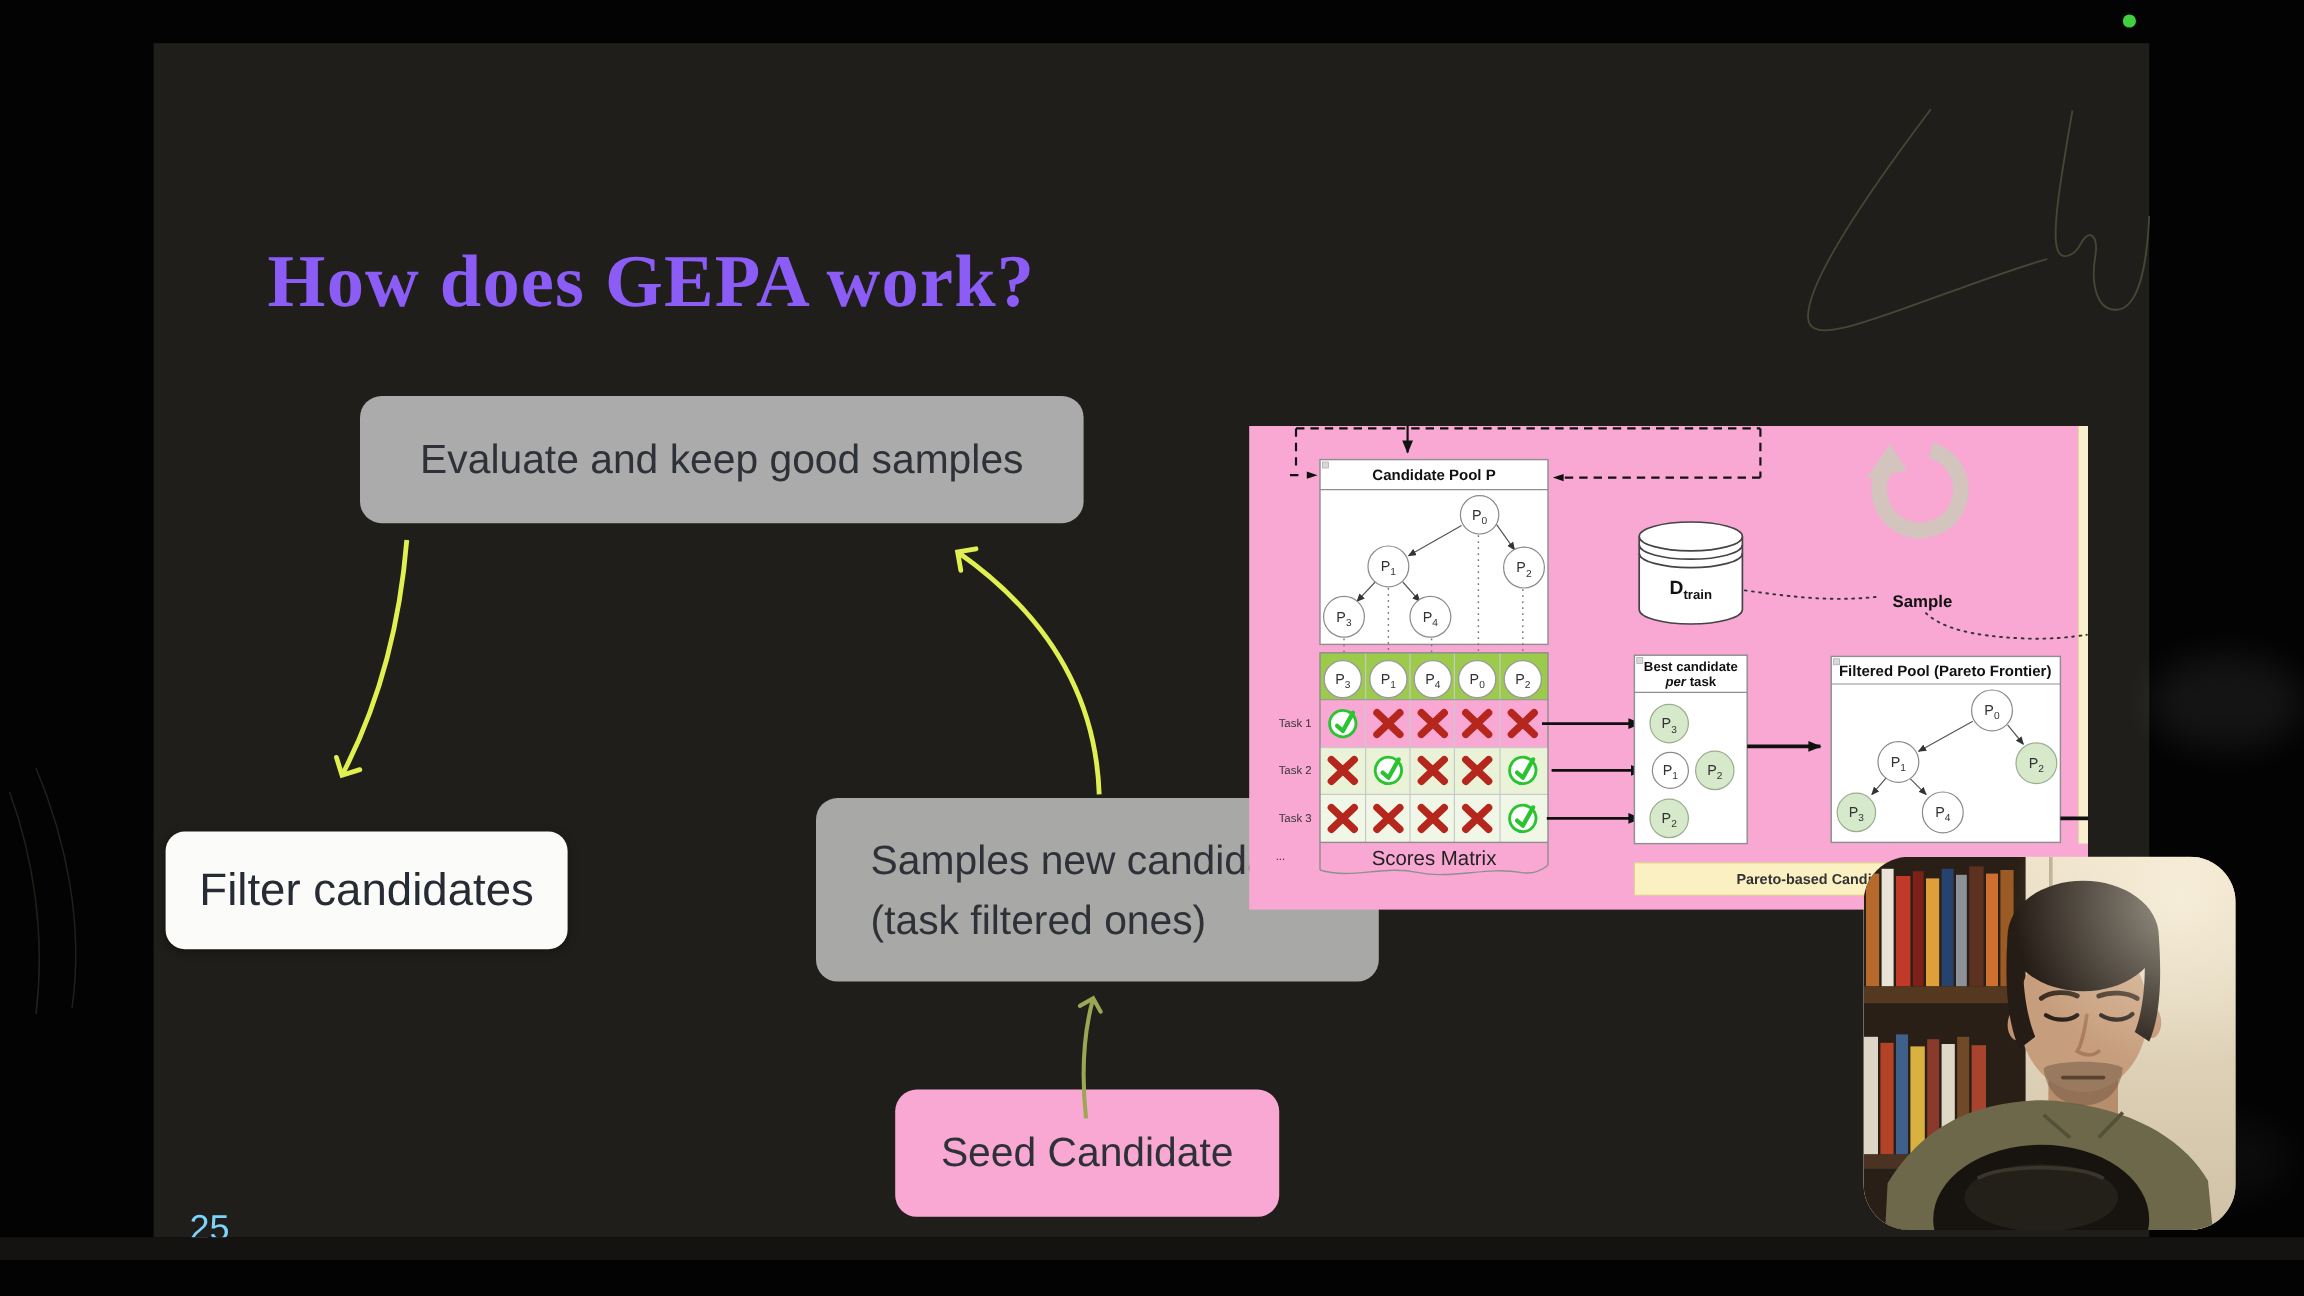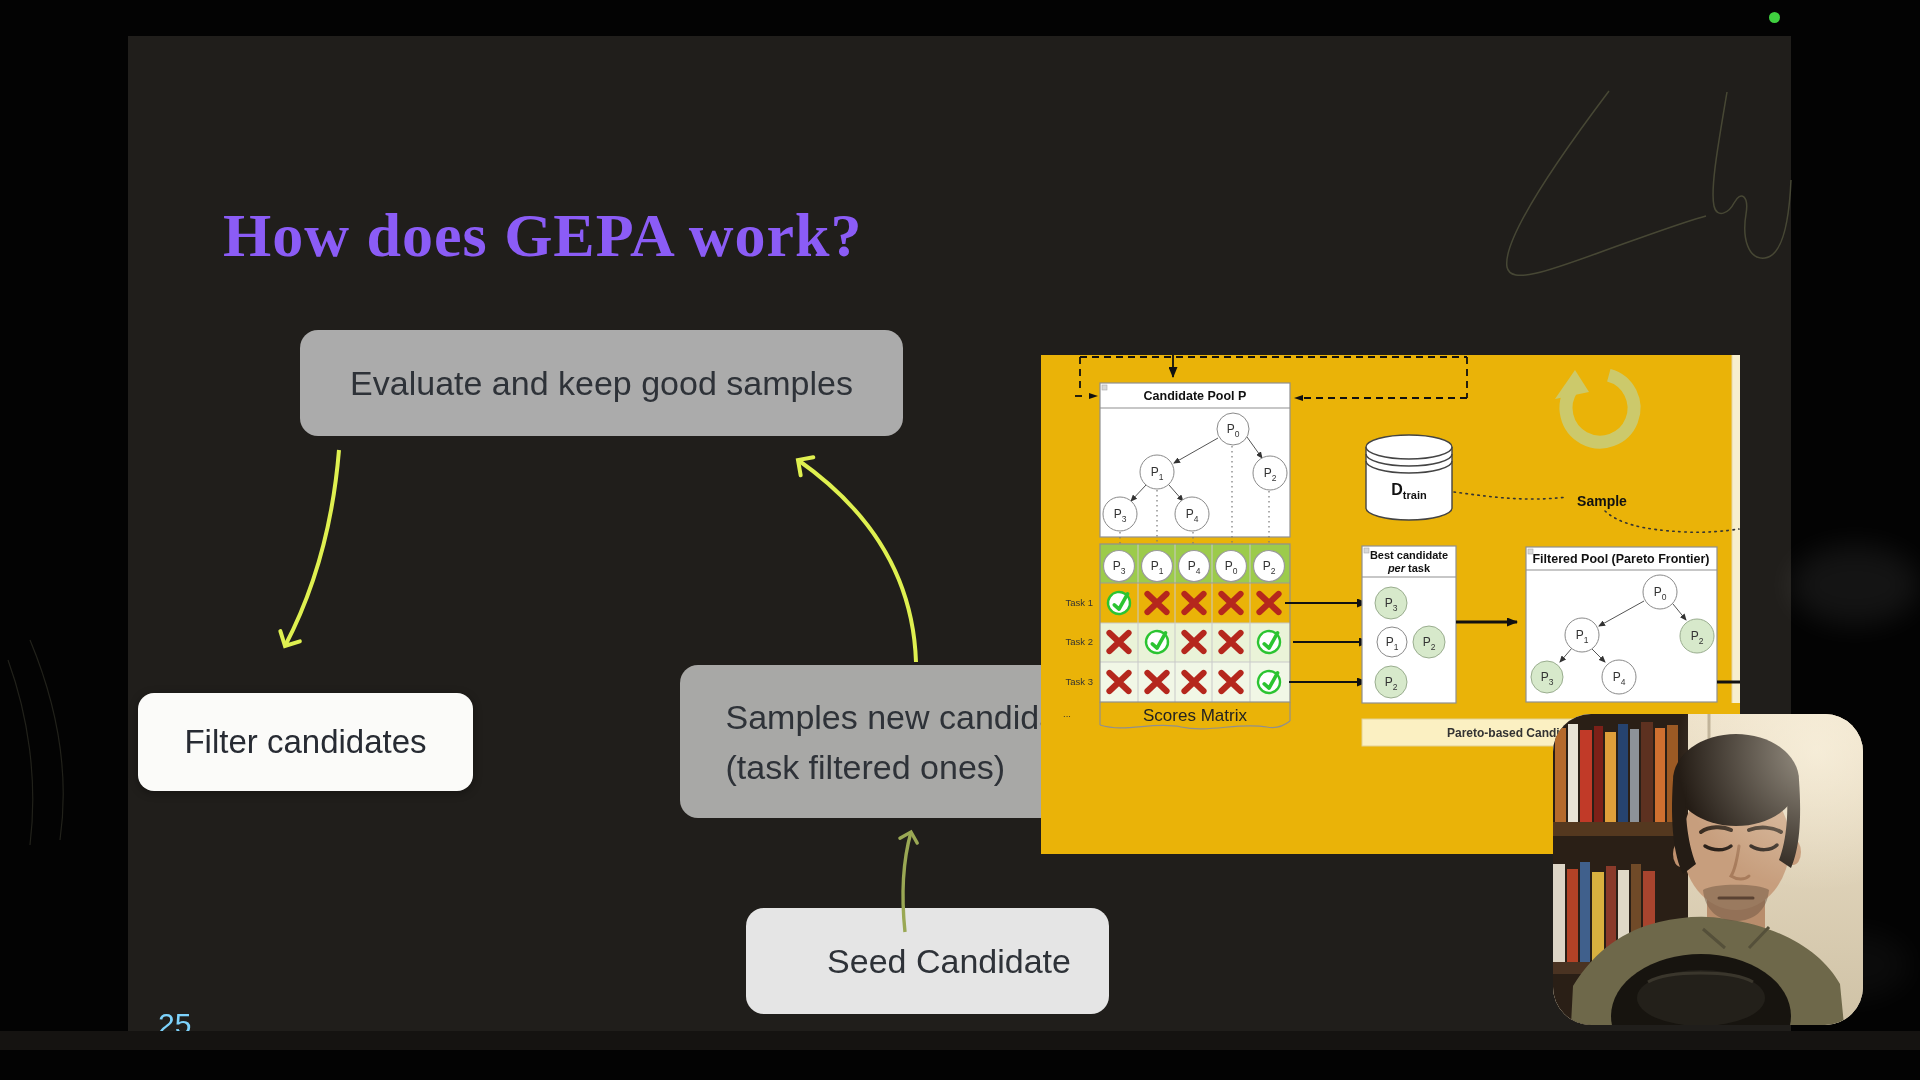--- a/index.html
+++ b/index.html
@@ -6,27 +6,27 @@
   #stage{position:relative;width:1920px;height:1080px;overflow:hidden;
          font-family:"Liberation Sans","DejaVu Sans",sans-serif;background:#030303;}
   #slide{position:absolute;left:128px;top:36px;width:1663px;height:995px;background:#201e1b;}
   .abs{position:absolute;}
   #page-title{left:223px;top:200px;font-family:"Liberation Serif","DejaVu Serif",serif;
       font-weight:600;font-size:62px;color:#8b5cf6;letter-spacing:1px;white-space:nowrap;}
   .flowbox{display:flex;align-items:center;justify-content:center;
       color:#2e3238;font-size:34px;border-radius:18px;line-height:50px;}
   #box-evaluate{left:300px;top:330px;width:603px;height:106px;background:#ababab;}
   #box-filter{left:138px;top:693px;width:335px;height:98px;background:#fbfbf9;border-radius:16px;
-      box-shadow:0 2px 8px rgba(0,0,0,.35);color:#272b33;font-size:33px;}
+      box-shadow:0 2px 8px rgba(0,0,0,.35);color:#272b33;font-size:38px;}
   #box-samples{left:680px;top:665px;width:469px;height:153px;background:#a8a8a6;}
-  #box-seed{left:746px;top:908px;width:320px;height:106px;background:#e5e5e5;padding-left:43px;}
+  #box-seed{left:746px;top:908px;width:320px;height:106px;background:#f9a8d4;}
   #page-number{left:158px;top:960px;font-size:30px;color:#7dd3fc;margin-top:47px;}
   #status-dot{left:1769px;top:12px;width:11px;height:11px;border-radius:50%;}
   #arrow-layer{left:0;top:0;width:1920px;height:1080px;pointer-events:none;}
-  #figure{left:1041px;top:355px;width:699px;height:499px;background:#eab308;}
+  #figure{left:1041px;top:355px;width:699px;height:403px;background:#f9a8d4;}
   #figure svg{position:absolute;left:0;top:0;}
   #webcam{left:1553px;top:714px;width:310px;height:311px;border-radius:38px;overflow:hidden;
       background:#e3d7bf;}
   #bottom-band{left:0px;top:1031px;width:1920px;height:19px;background:#151311;}
   .smudge{border-radius:50%;filter:blur(14px);}
   #smudge-right{left:1790px;top:545px;width:130px;height:80px;background:rgba(255,255,255,.07);}
   #smudge-right2{left:1800px;top:930px;width:110px;height:70px;background:rgba(255,255,255,.035);}
   text{font-family:"Liberation Sans","DejaVu Sans",sans-serif;}
 </style>
 </head>

